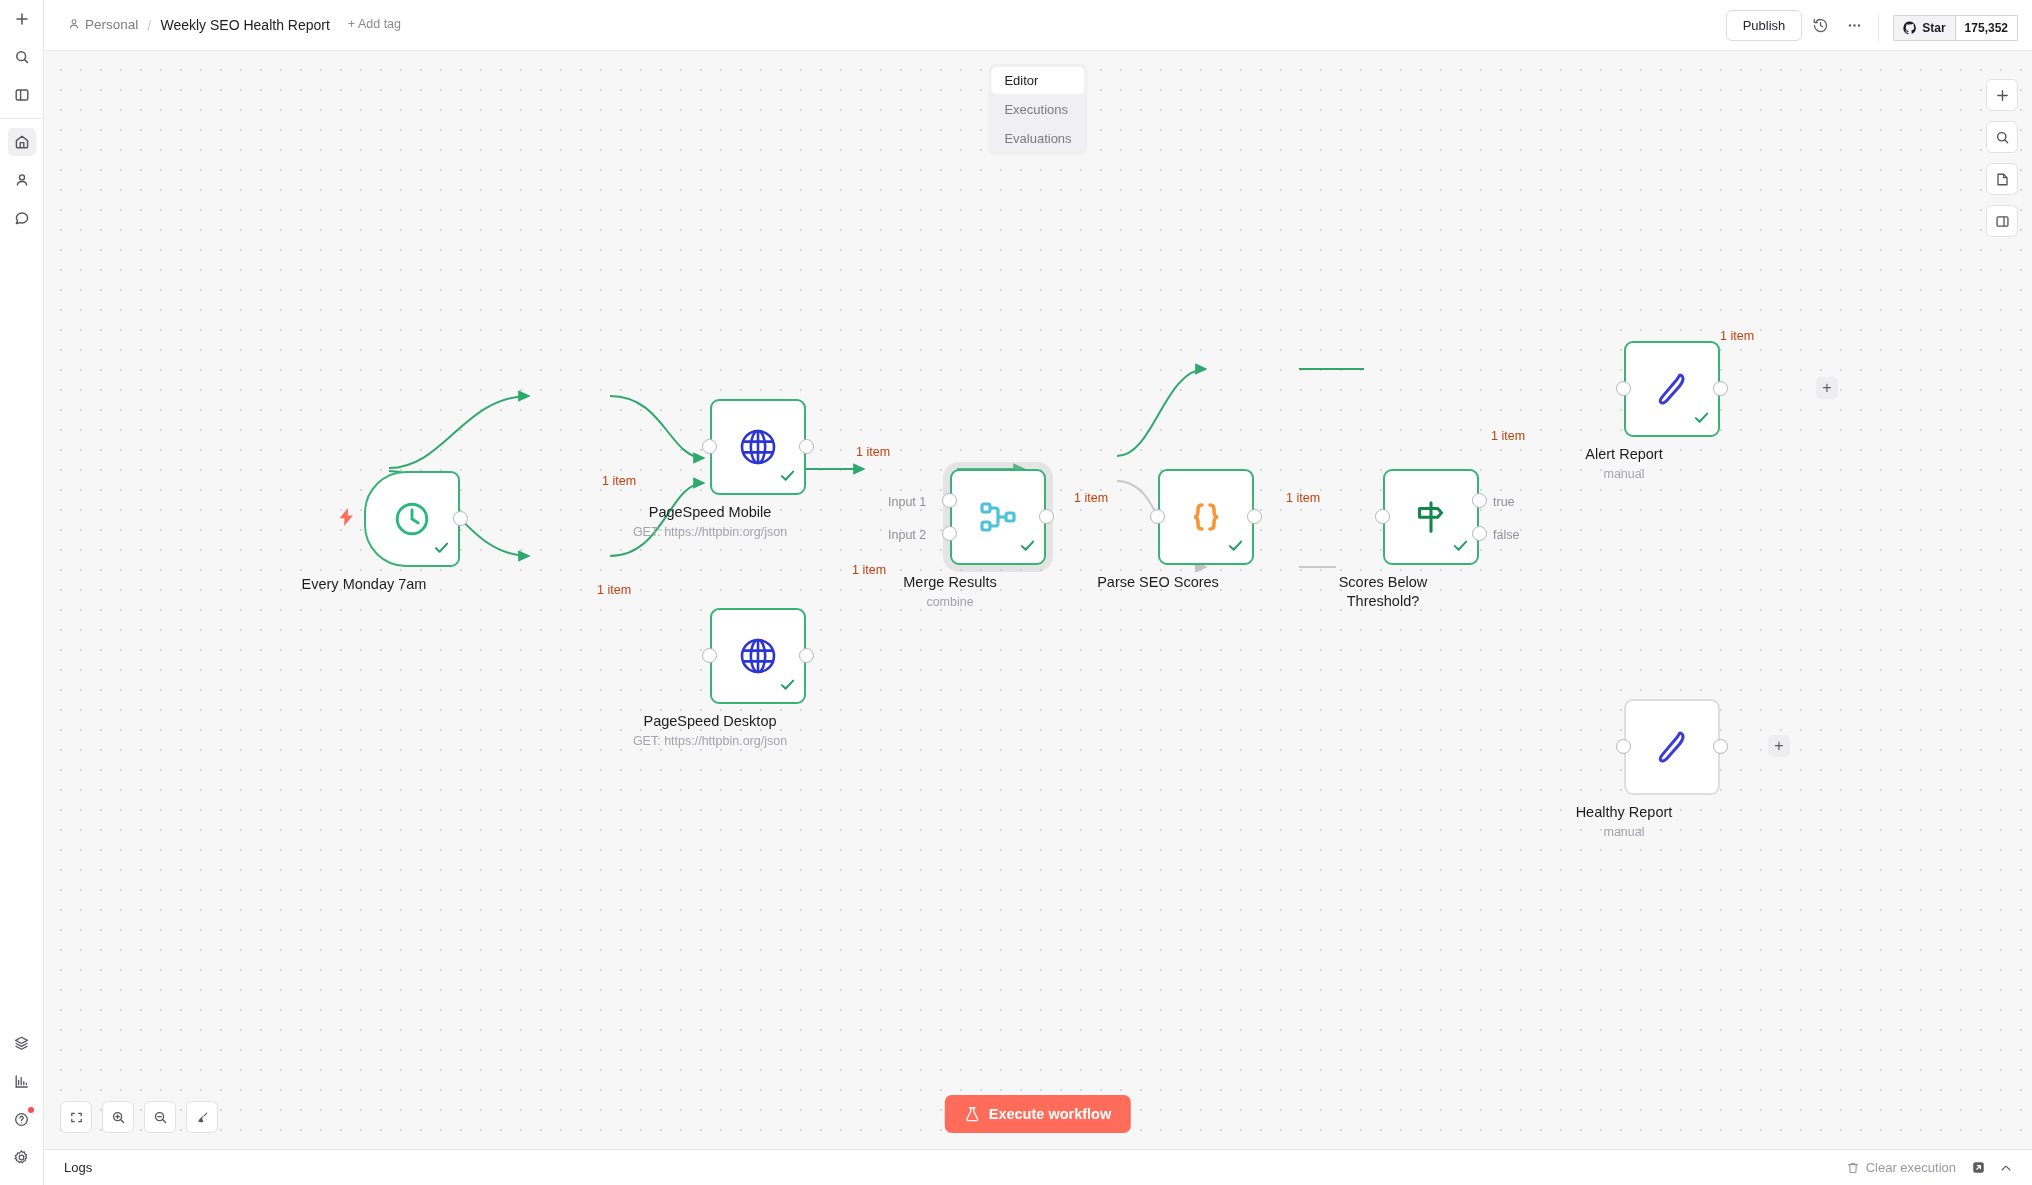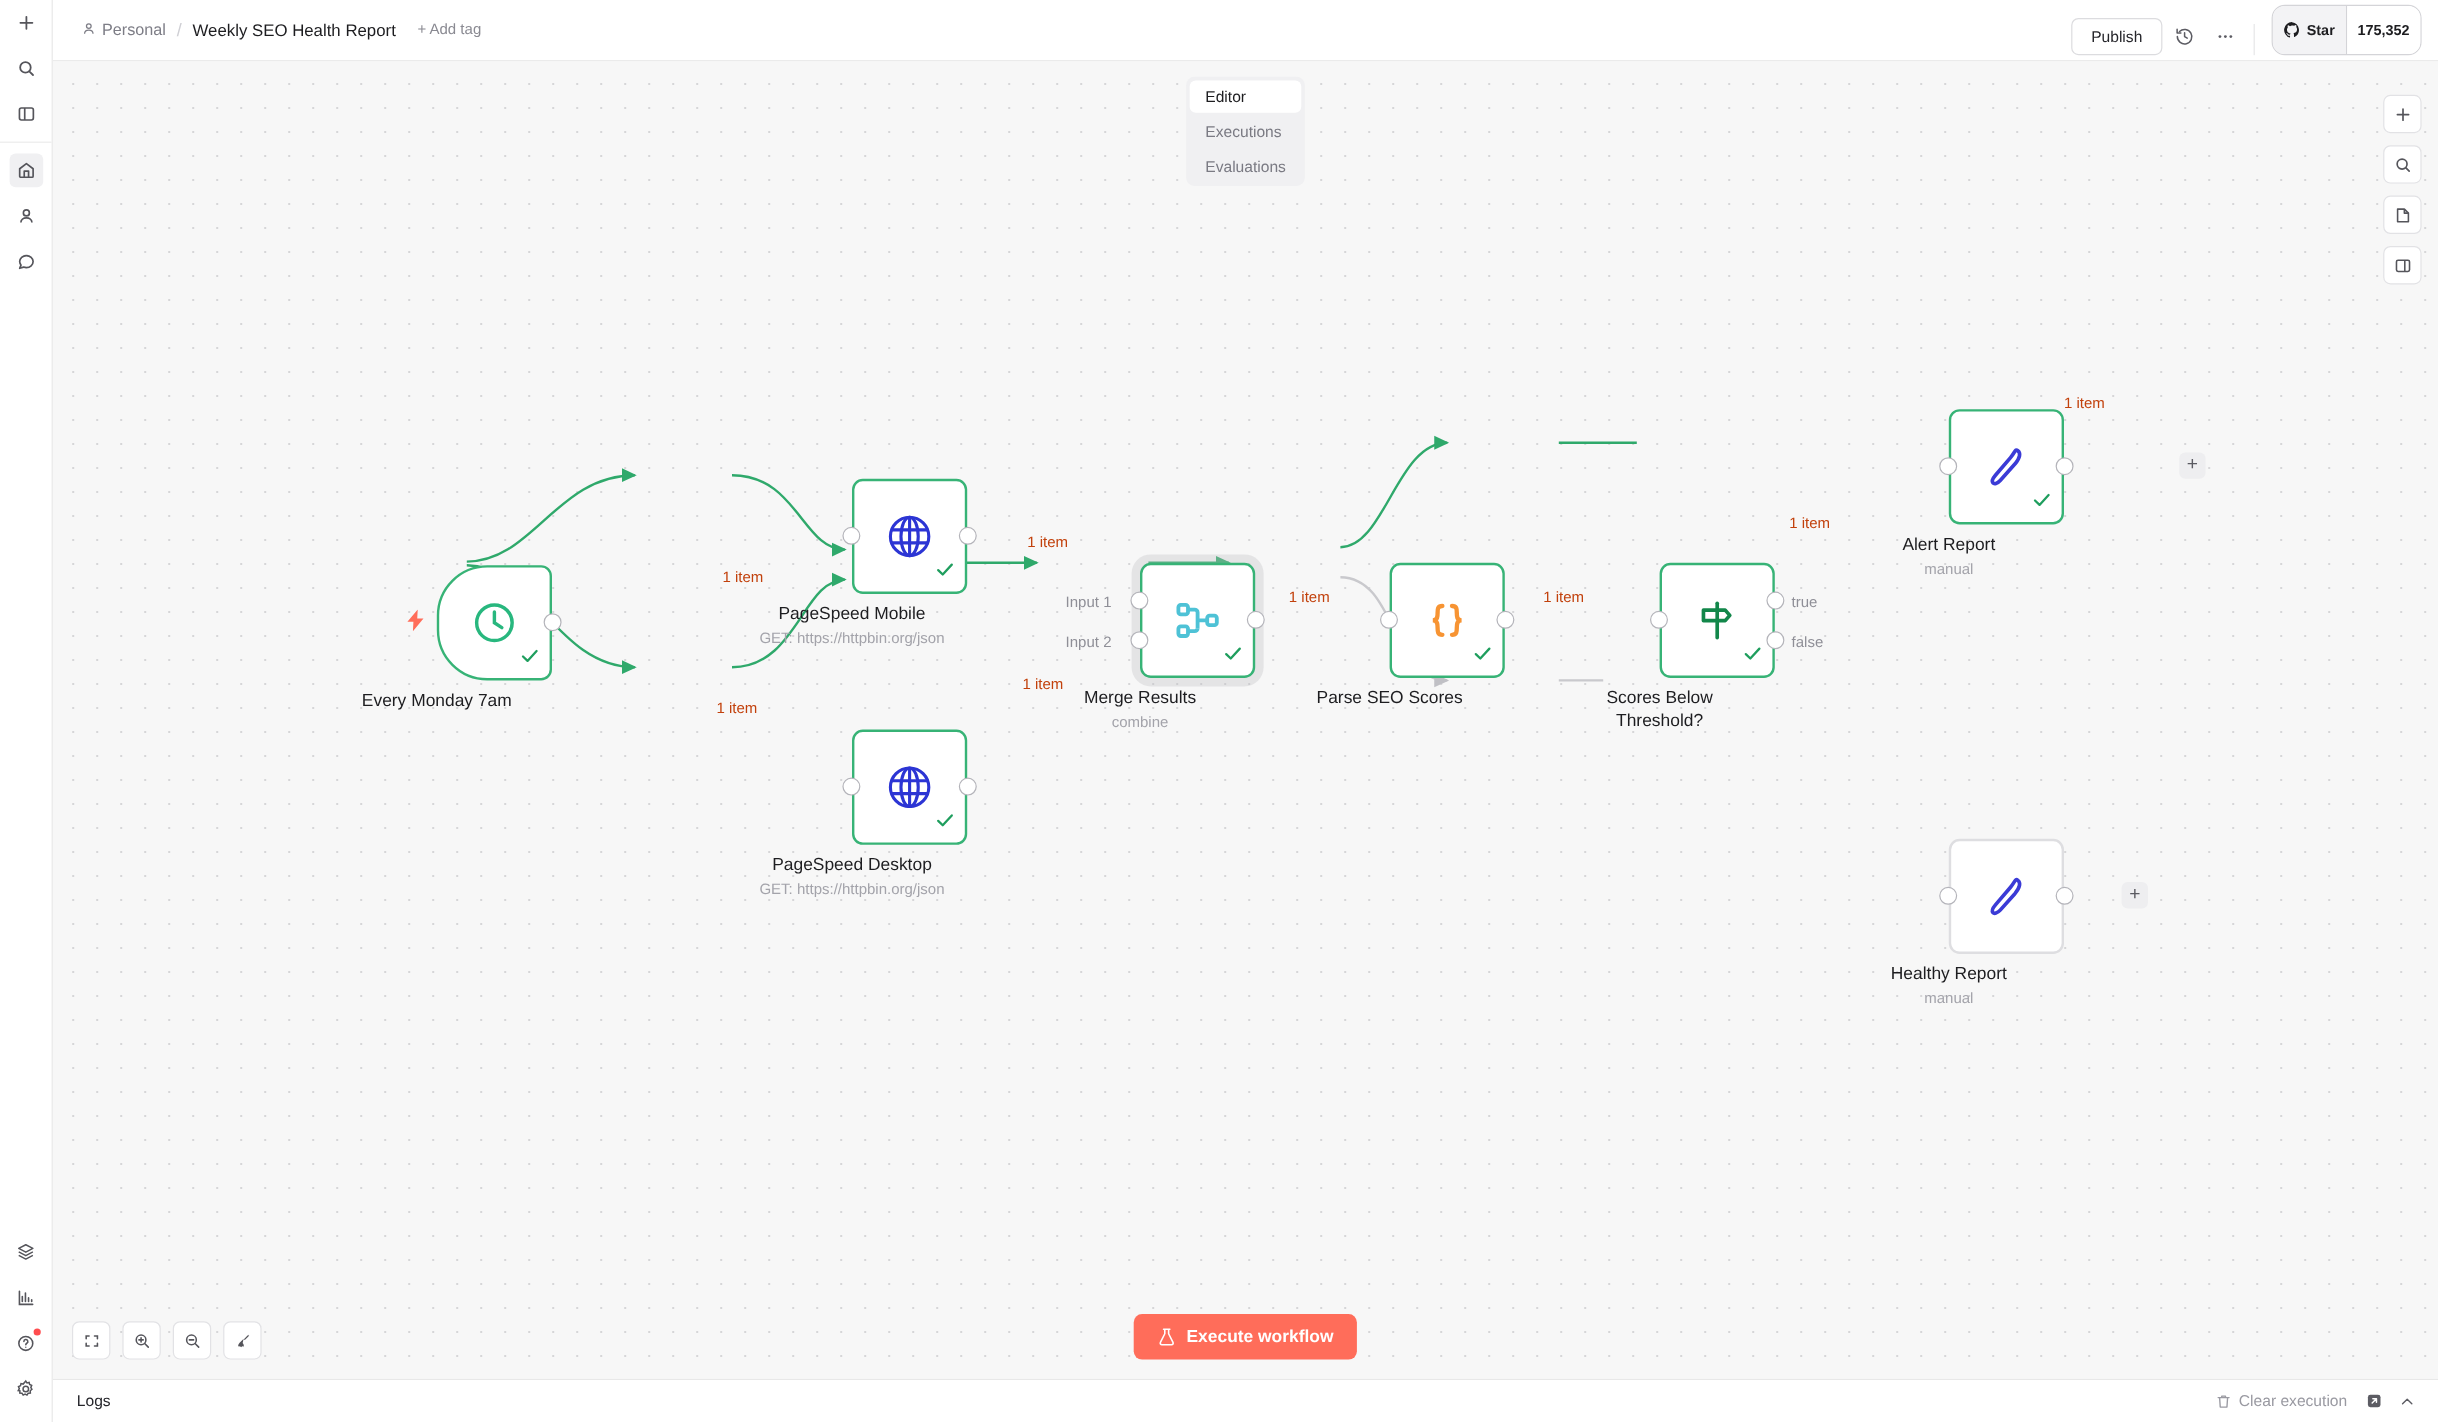--- a/index.html
+++ b/index.html
@@ -54,21 +54,21 @@
     font-family: "Liberation Sans", sans-serif; line-height: 17px;
   }
   .icon-btn {
     width: 32px; height: 32px; border-radius: 6px; background: transparent;
     display: flex; align-items: center; justify-content: center;
     color: #5c5c63; cursor: pointer; border: none;
   }
   .hdr-div { width: 1px; height: 26px; background: #e6e6e8; margin: 0 12px 0 6px; }
   .gh {
     display: flex; align-items: center; border: 1px solid #d4d4d8;
-    border-radius: 11px; overflow: hidden; height: 42px; cursor: pointer;
+    border-radius: 1px; overflow: hidden; height: 26px; cursor: pointer;
   }
   .gh-star {
     display: flex; align-items: center; gap: 5px; background: #f3f3f5;
     padding: 0 9px; height: 100%; font-size: 12px; color: #1d1d20; font-weight: bold;
     border-right: 1px solid #d4d4d8;
   }
   .gh-count { padding: 0 9px; background: #fff; font-size: 12px; color: #1d1d20; height: 100%;
     display: flex; align-items: center; font-weight: bold; }
 
   

